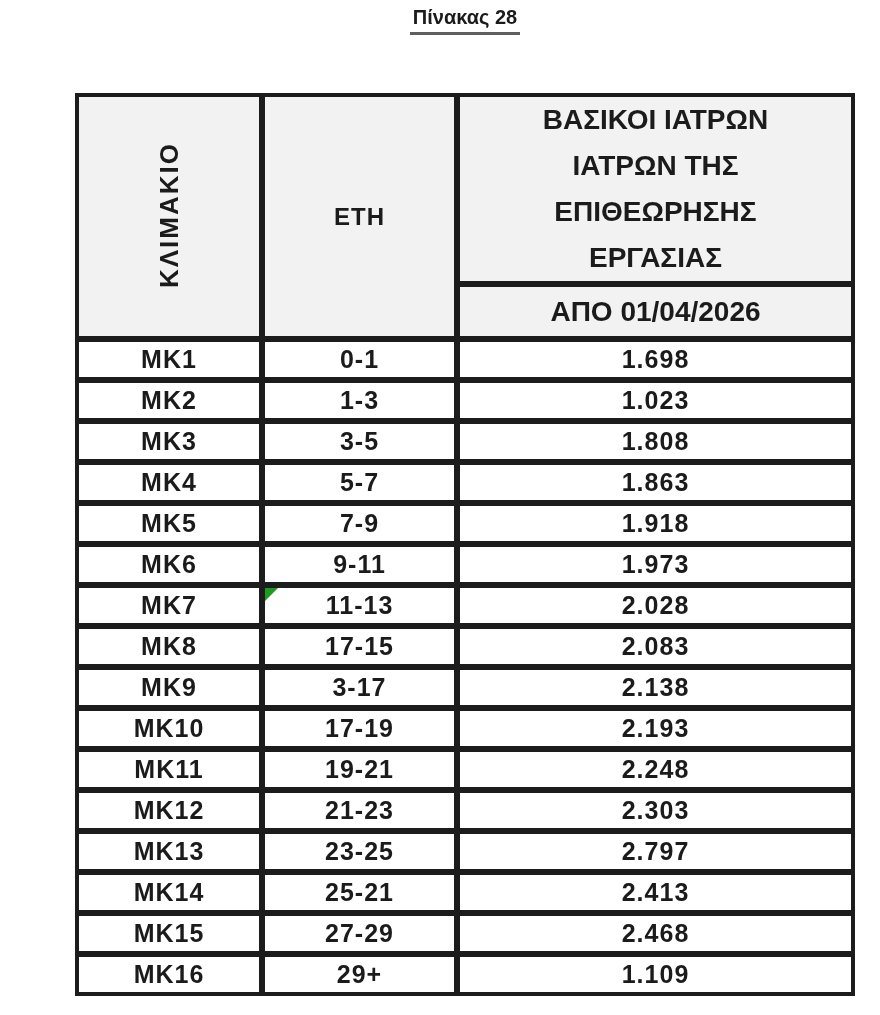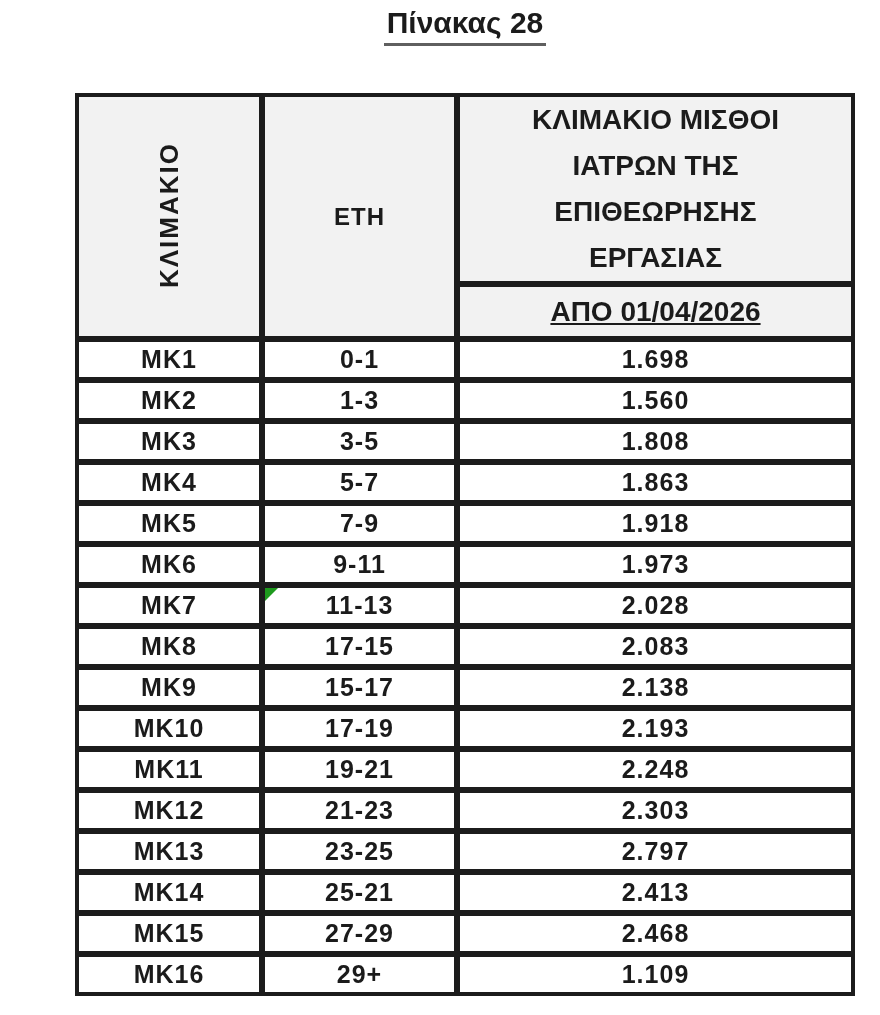--- a/index.html
+++ b/index.html
@@ -13,21 +13,21 @@
   html,body{margin:0;padding:0;background:#ffffff;}
   body{
     width:880px;height:1015px;position:relative;overflow:hidden;
     font-family:"Liberation Sans","DejaVu Sans",sans-serif;
     color:var(--text);
   }
 
   
   .doc-title{
     position:absolute;top:6px;left:75px;width:780px;
-    text-align:center;font-size:30px;font-weight:bold;color:var(--text);
+    text-align:center;font-size:20px;font-weight:bold;color:var(--text);
   }
   .doc-title .u{
     display:inline-block;
     border-bottom:3px solid var(--underline);
     padding:0 3px 3px 3px;
   }
 
   
   table.salary{
     position:absolute;left:75px;top:93px;
@@ -60,21 +60,20 @@
   .th-salary{
     height:184px;
     font-size:28px;line-height:46px;
     white-space:pre-line;
     border-bottom-width:1px;
   }
   .th-date{
     height:49px;
     font-size:28px;
     border-top-width:1px;
-    text-decoration:underline;
   }
 
   td.cell{height:35px;font-size:25px;line-height:35px;letter-spacing:1px;}
   td.c2{position:relative;}
   .marker{
     position:absolute;left:0;top:0;width:0;height:0;
     border-top:13px solid var(--marker_green);
     border-right:13px solid transparent;
   }
 </style>
@@ -85,21 +84,21 @@
   <span class="u">Πίνακας 28</span>
 </div>
 
 <table class="salary">
   <thead>
     <tr>
       <th class="c1 th-klimakio" rowspan="2">
         <span class="vert">ΚΛΙΜΑΚΙΟ</span>
       </th>
       <th class="c2 th-eti" rowspan="2">ΕΤΗ</th>
-      <th class="c3 th-salary">ΚΛΙΜΑΚΙΟ ΜΙΣΘΟΙ
+      <th class="c3 th-salary">ΒΑΣΙΚΟΙ ΙΑΤΡΩΝ
 ΙΑΤΡΩΝ ΤΗΣ
 ΕΠΙΘΕΩΡΗΣΗΣ
 ΕΡΓΑΣΙΑΣ</th>
     </tr>
     <tr>
       <th class="c3 th-date">ΑΠΟ 01/04/2026</th>
     </tr>
   </thead>
   <tbody>
   <tr>
@@ -110,21 +109,21 @@
     </td>
     <td class="c3 cell">1.698</td>
   </tr>
 
   <tr>
     <td class="c1 cell">ΜΚ2</td>
     <td class="c2 cell">
       
       <span>1-3</span>
     </td>
-    <td class="c3 cell">1.560</td>
+    <td class="c3 cell">1.023</td>
   </tr>
 
   <tr>
     <td class="c1 cell">ΜΚ3</td>
     <td class="c2 cell">
       
       <span>3-5</span>
     </td>
     <td class="c3 cell">1.808</td>
   </tr>
@@ -171,21 +170,21 @@
       
       <span>17-15</span>
     </td>
     <td class="c3 cell">2.083</td>
   </tr>
 
   <tr>
     <td class="c1 cell">ΜΚ9</td>
     <td class="c2 cell">
       
-      <span>15-17</span>
+      <span>3-17</span>
     </td>
     <td class="c3 cell">2.138</td>
   </tr>
 
   <tr>
     <td class="c1 cell">ΜΚ10</td>
     <td class="c2 cell">
       
       <span>17-19</span>
     </td>

